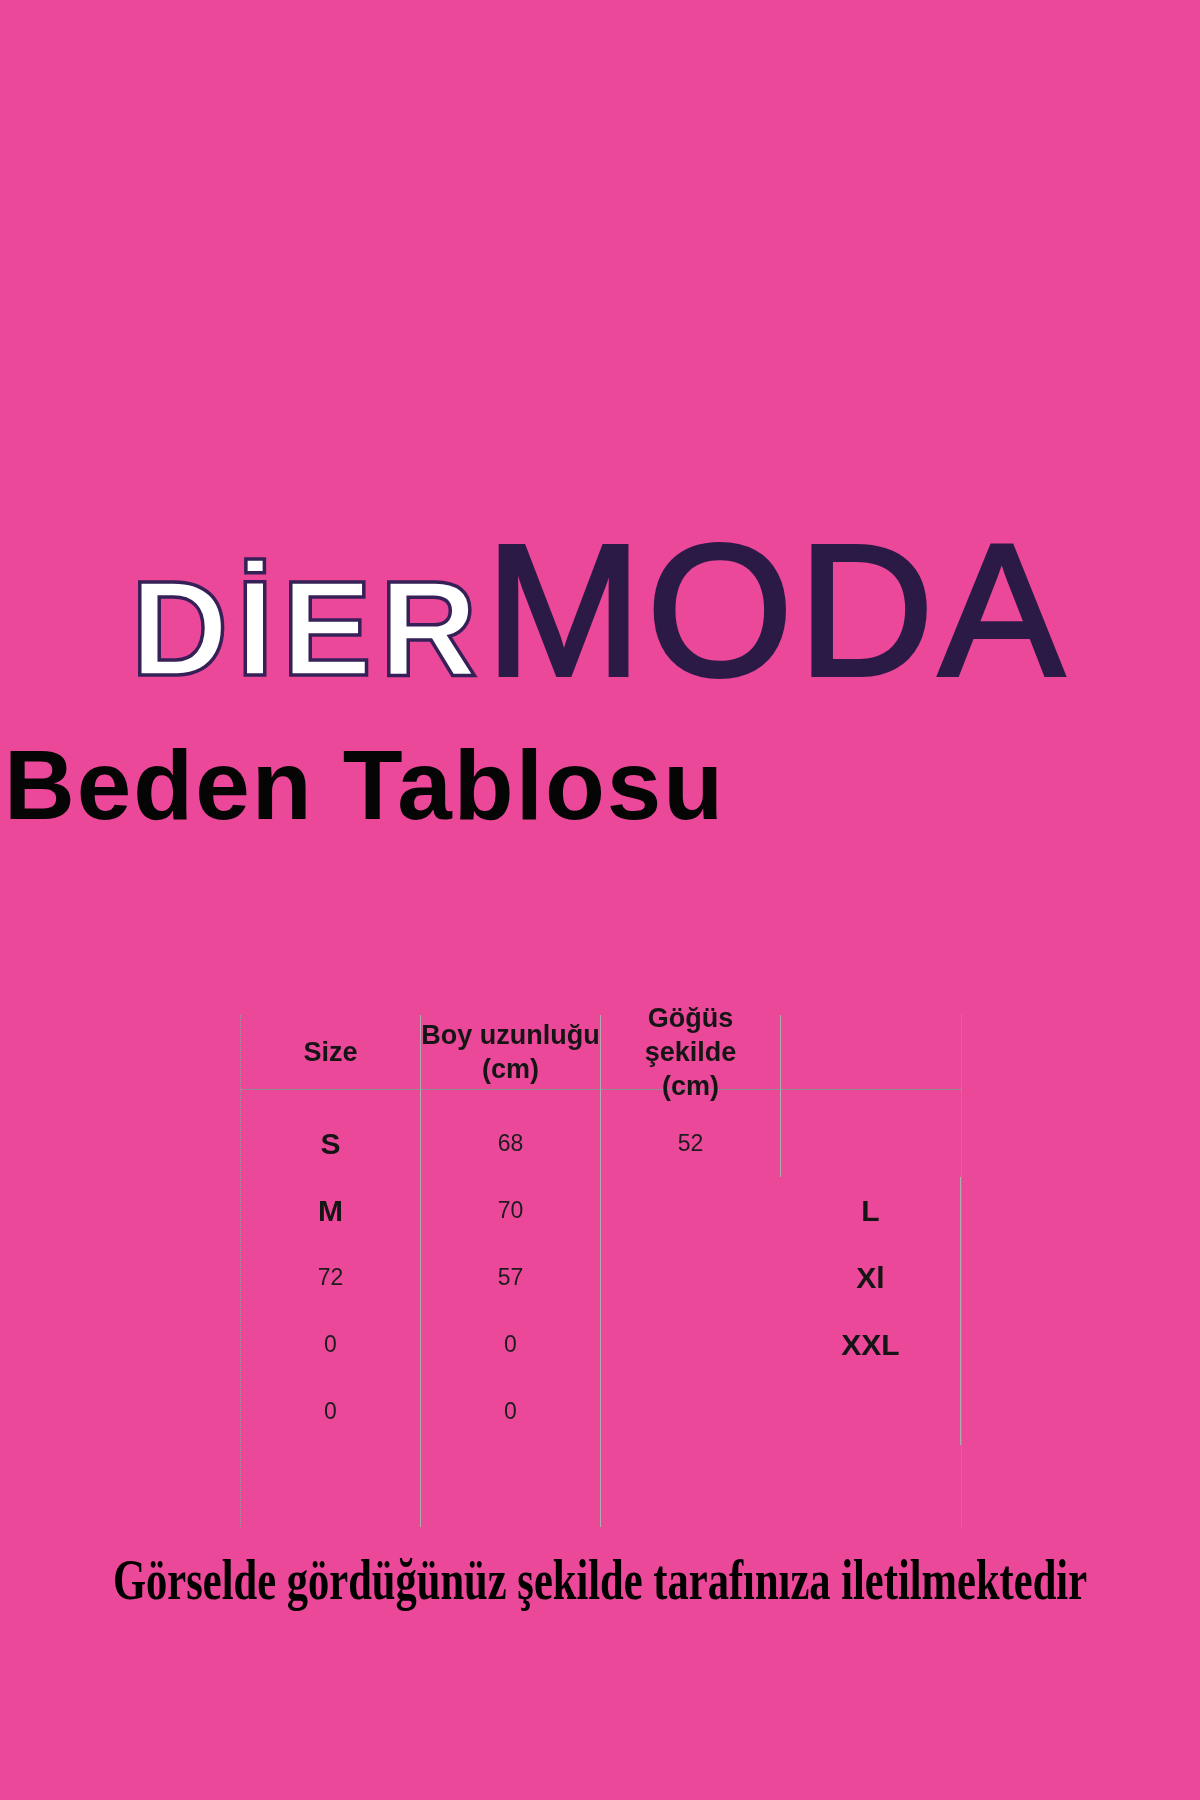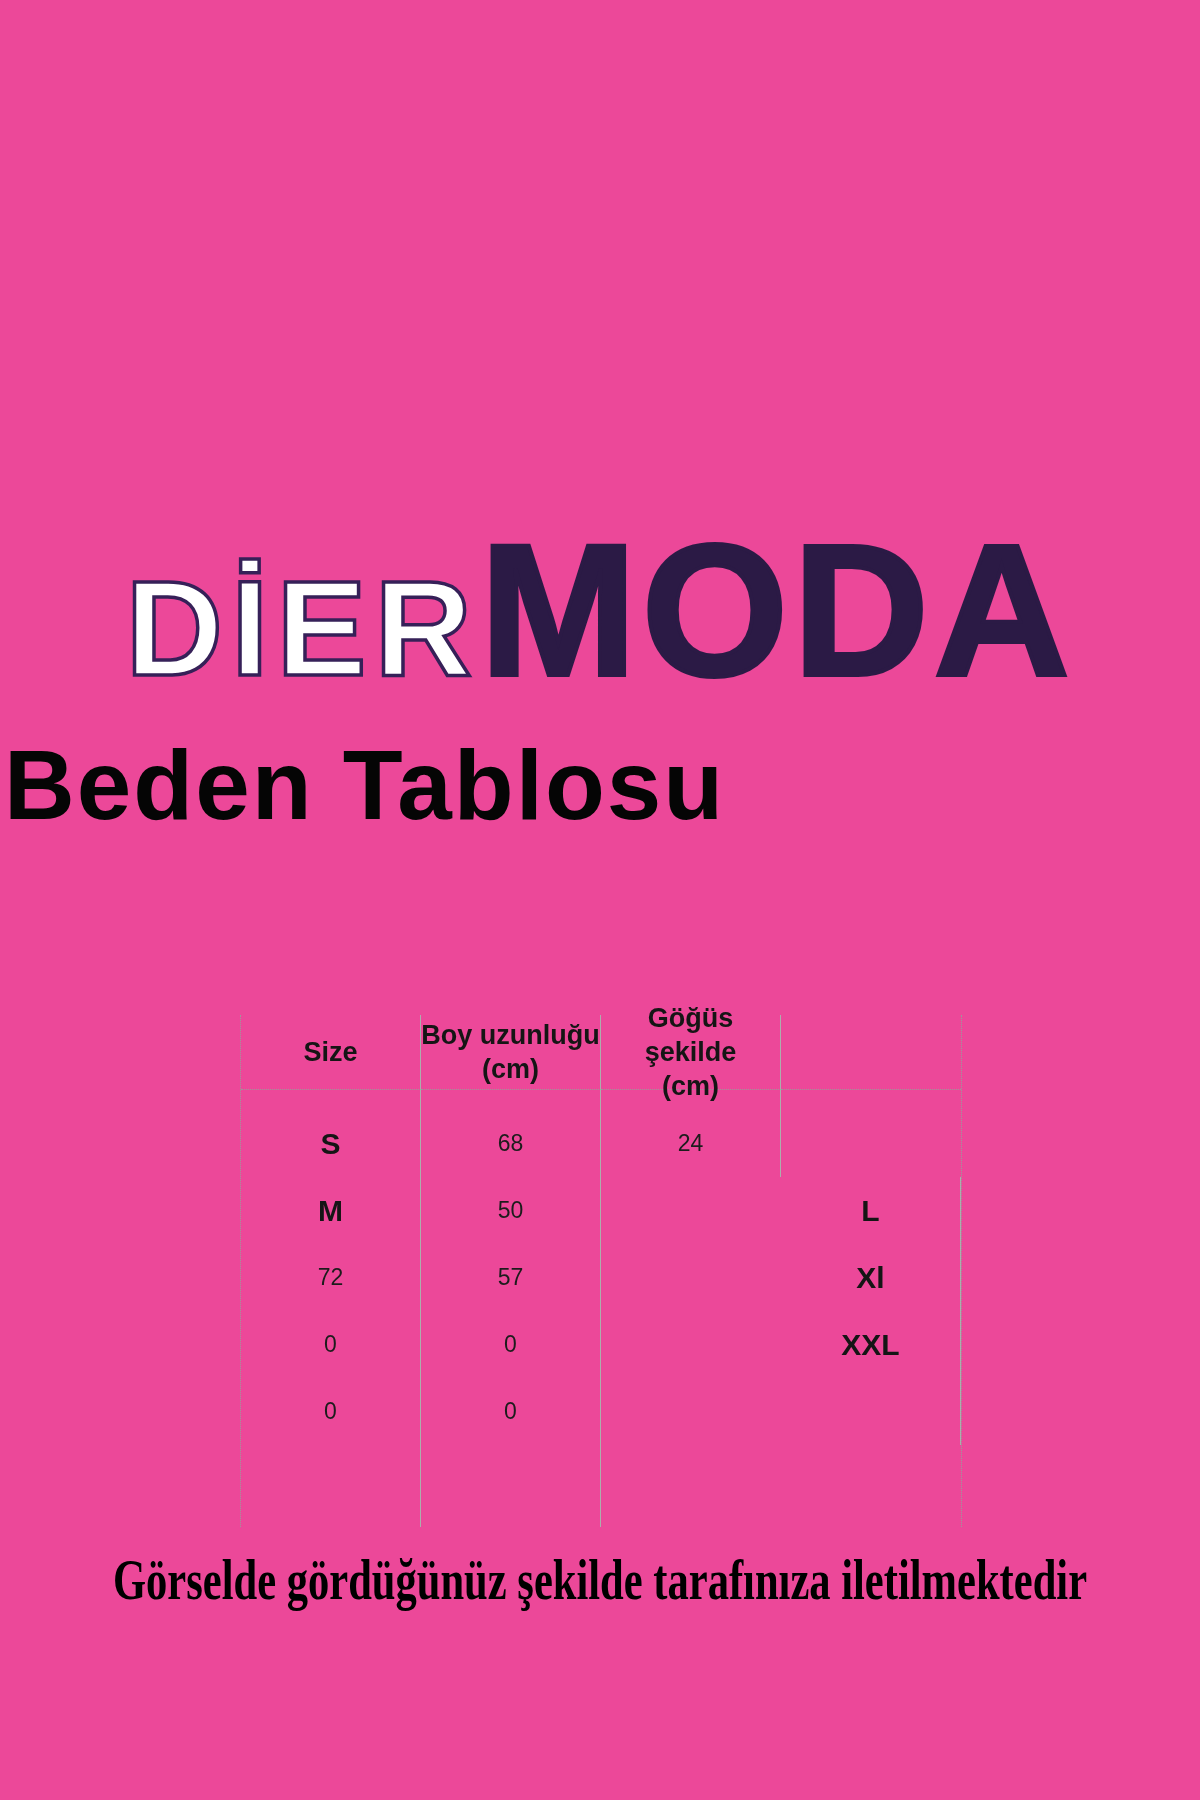--- a/index.html
+++ b/index.html
@@ -26,21 +26,21 @@
   .logo .dier {
     font-size: 135px;
     font-weight: bold;
     line-height: 1;
     letter-spacing: 8px;
     color: #ffffff;
     -webkit-text-stroke: 3.5px #362058;
   }
   .logo .moda {
     font-size: 188px;
-    font-weight: bold;
+    font-weight: normal;
     line-height: 1;
     letter-spacing: 5px;
     color: #2b1a45;
     -webkit-text-stroke: 4px #2b1a45;
   }
 
   
   .title {
     position: absolute;
     top: 728px;
@@ -130,25 +130,25 @@
     </div>
     <div class="cell hcell hsep"></div>
 
     <div class="cell vline"></div>
     <div class="cell vline"></div>
     <div class="cell vline"></div>
     <div class="cell"></div>
 
     <div class="cell size-cell vline">S</div>
     <div class="cell num-cell vline">68</div>
-    <div class="cell num-cell vline">24</div>
+    <div class="cell num-cell vline">52</div>
     <div class="cell"></div>
 
     <div class="cell size-cell vline">M</div>
-    <div class="cell num-cell vline">50</div>
+    <div class="cell num-cell vline">70</div>
     <div class="cell"></div>
 
     <div class="cell size-cell vline">L</div>
     <div class="cell num-cell vline">72</div>
     <div class="cell num-cell vline">57</div>
     <div class="cell"></div>
 
     <div class="cell size-cell vline">Xl</div>
     <div class="cell num-cell vline">0</div>
     <div class="cell num-cell vline">0</div>

